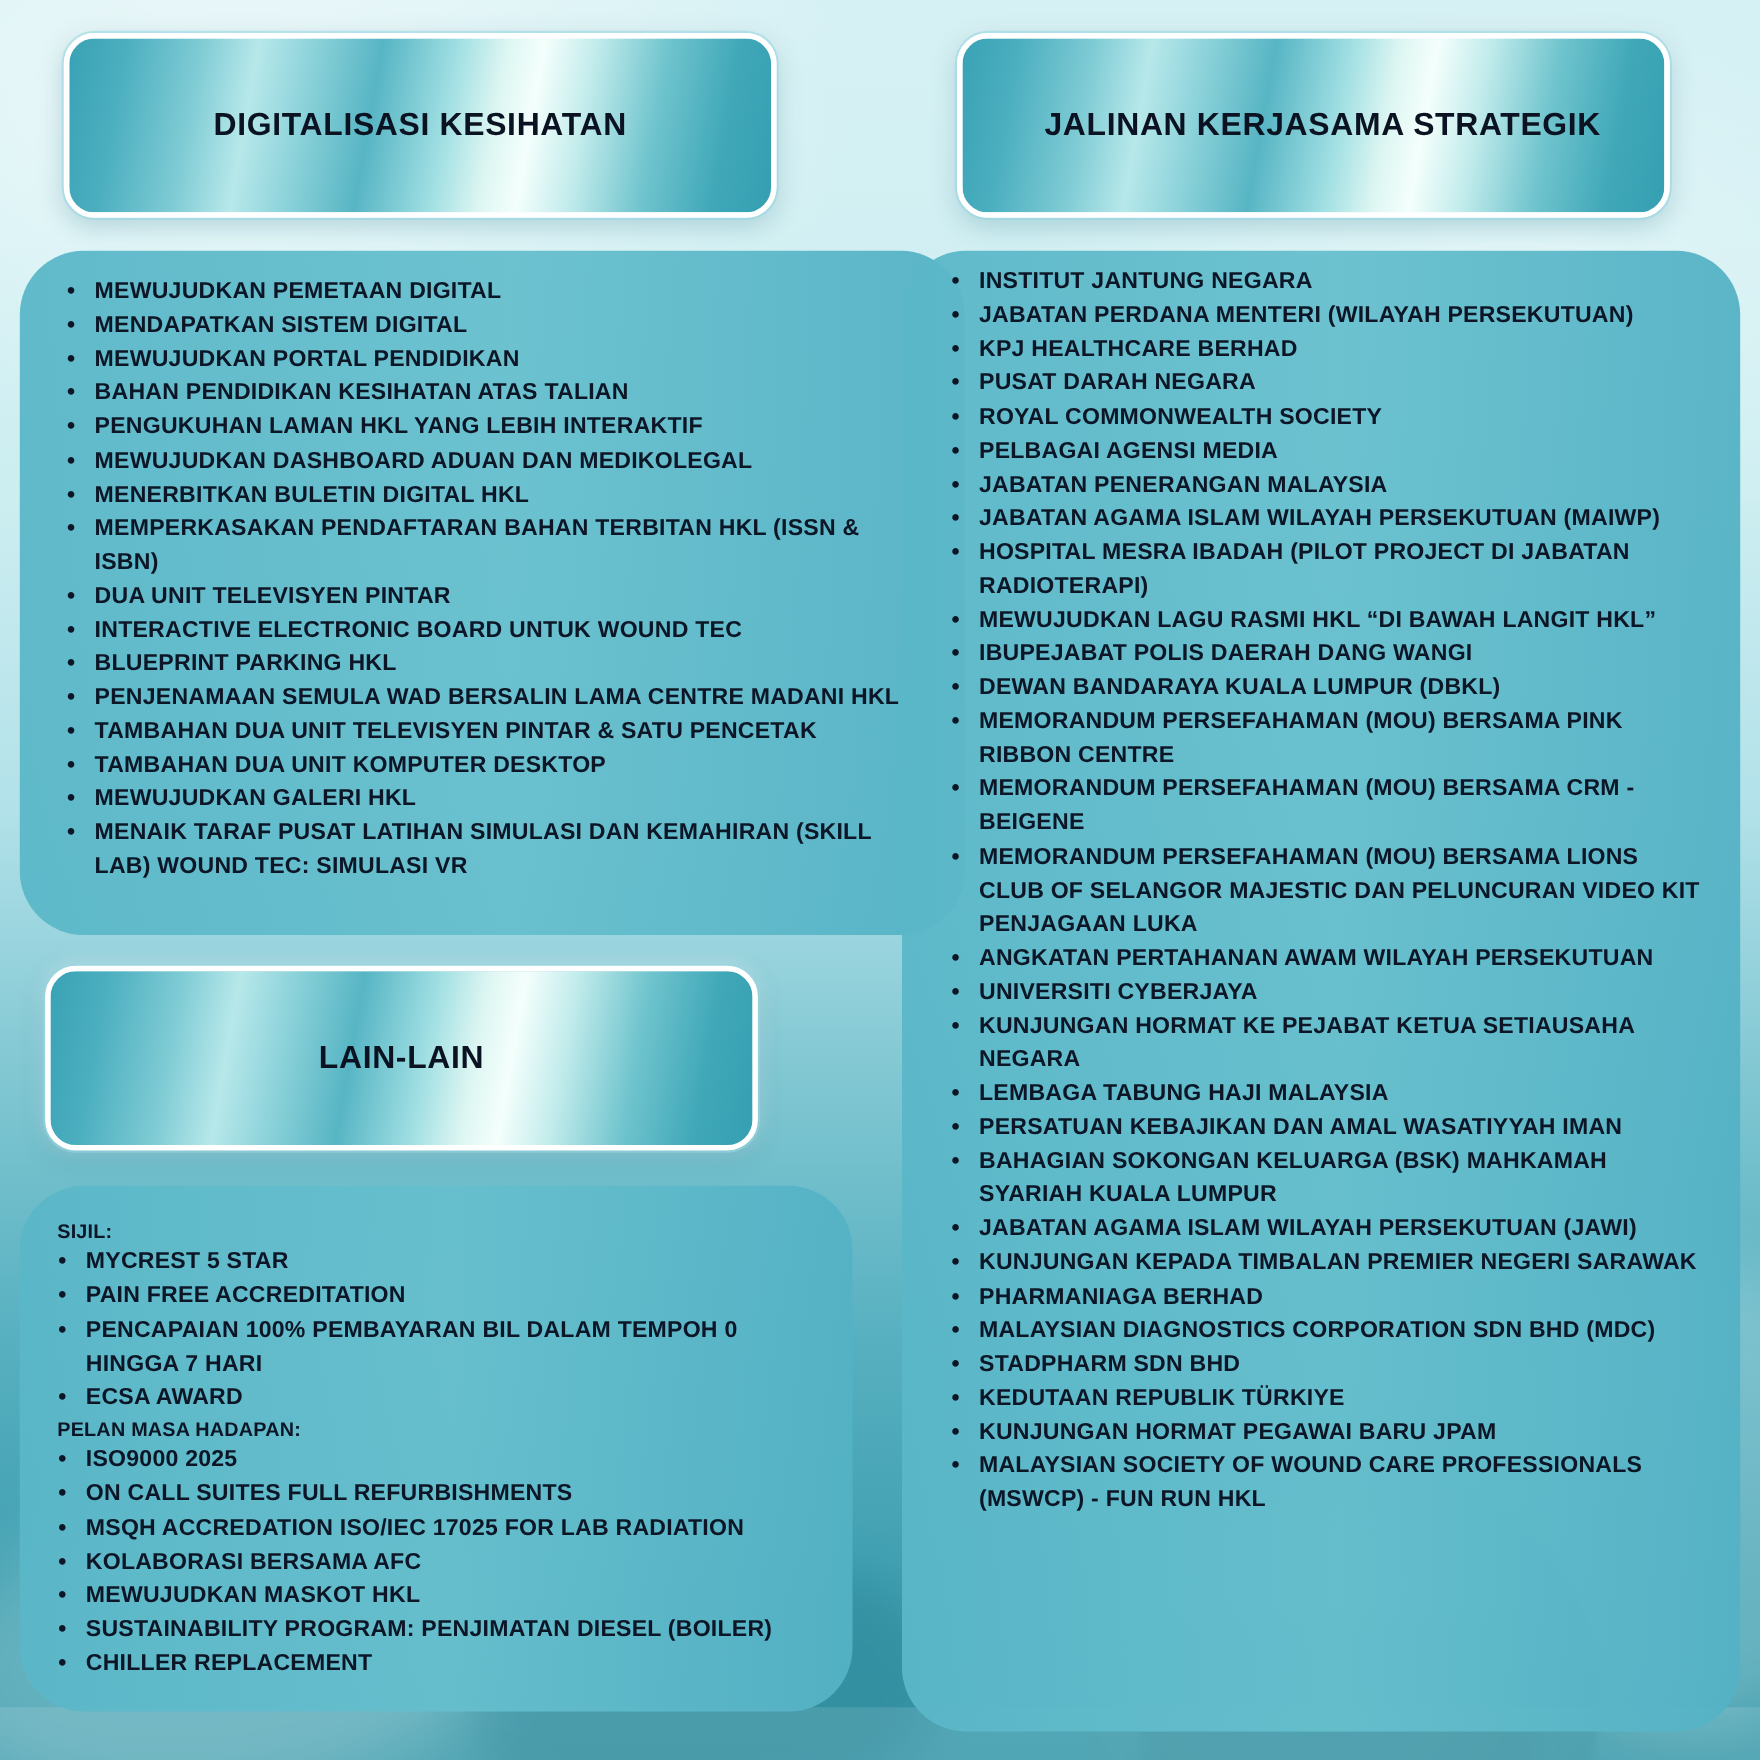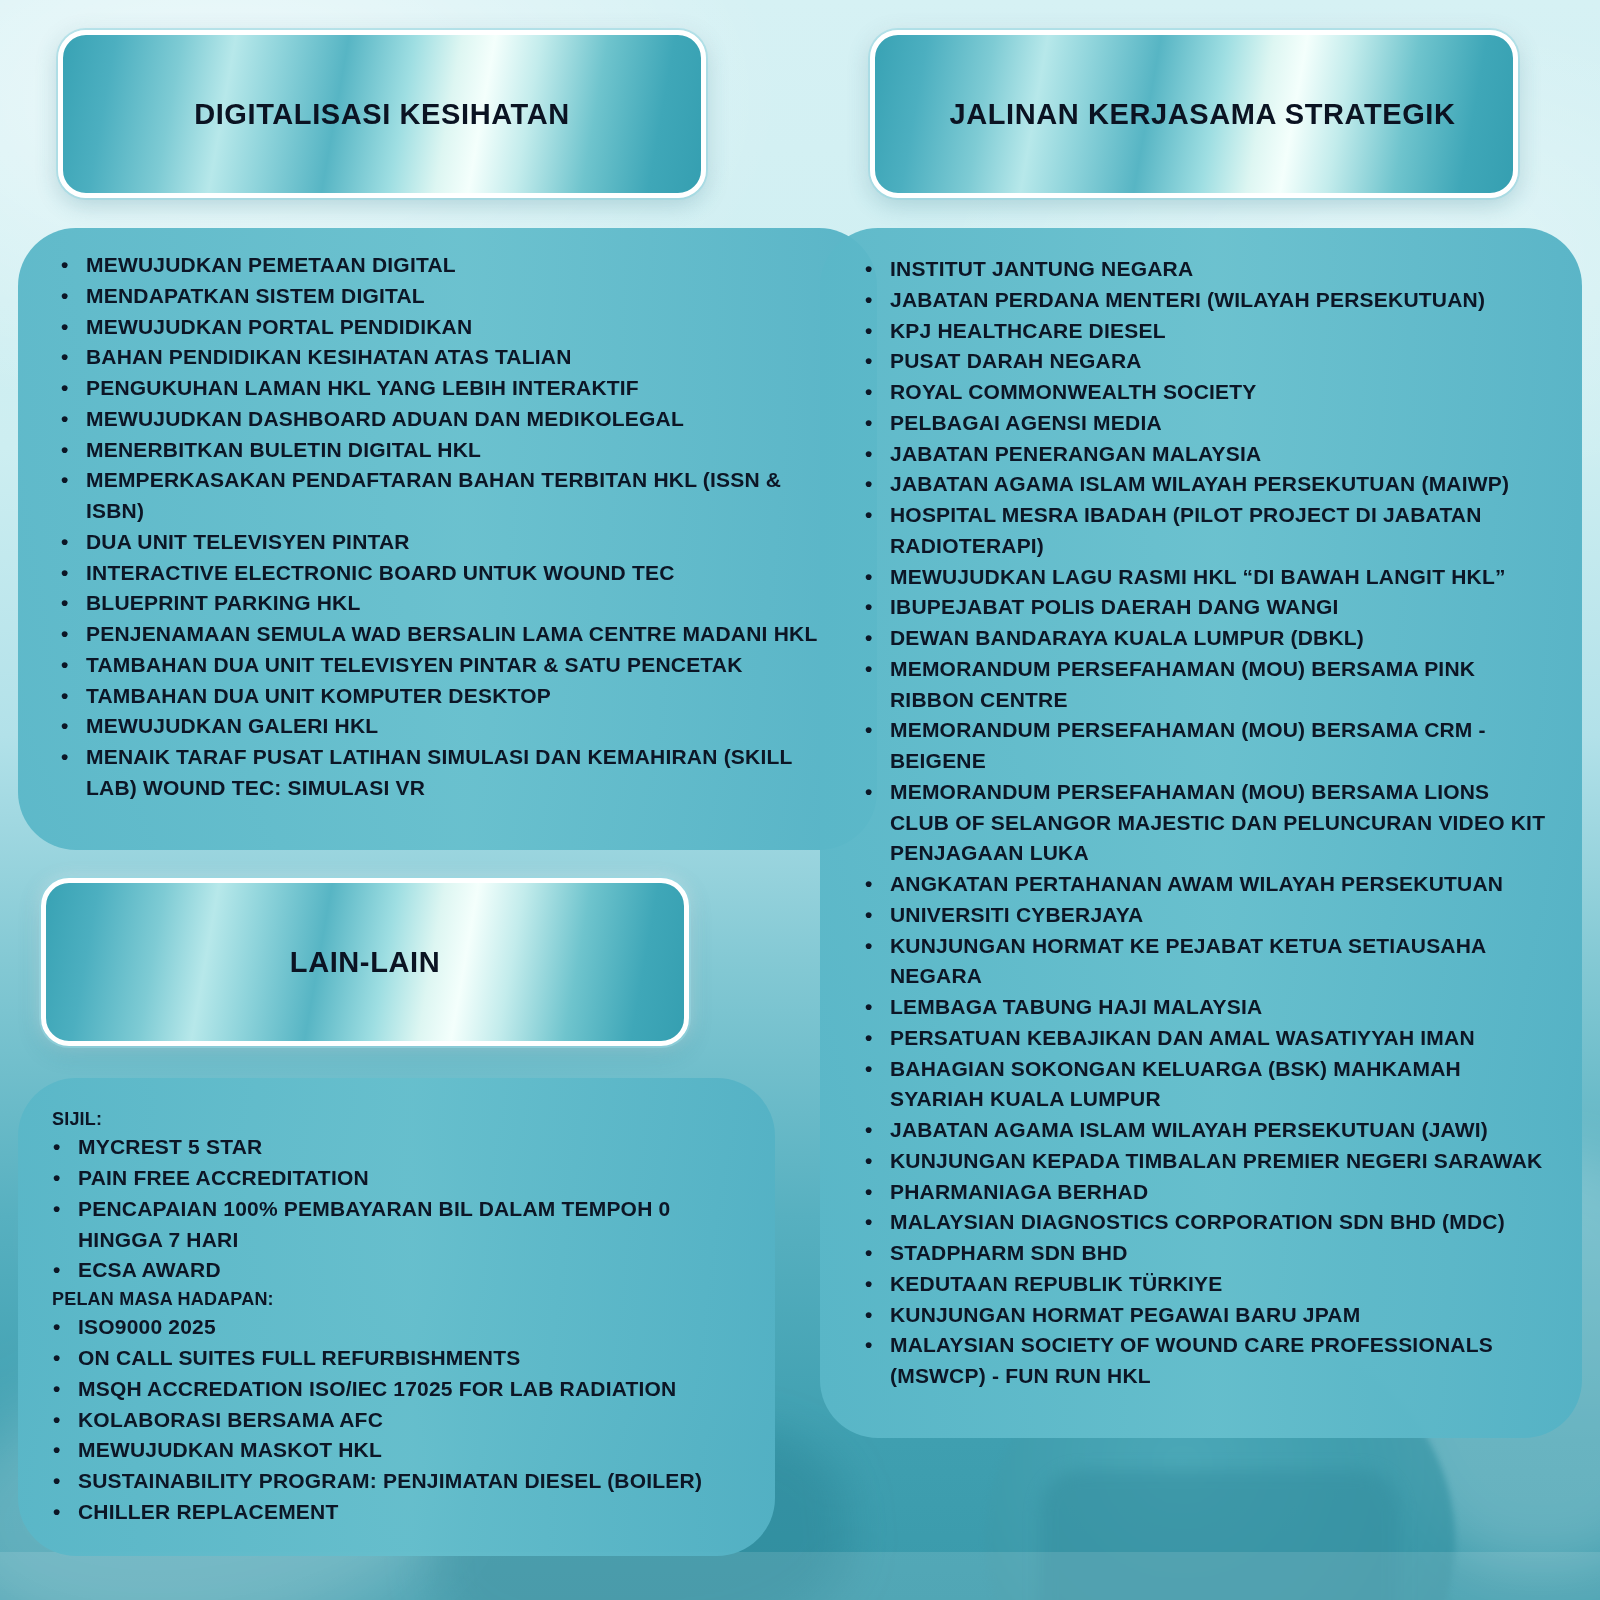--- a/index.html
+++ b/index.html
@@ -45,21 +45,21 @@
   .h-left1{left:58px;top:30px;}
   .h-right{left:870px;top:30px;padding-left:17px;}
   .h-left2{left:41px;top:878px;}
   
   .panel{
     position:absolute;z-index:1;border-radius:58px;box-sizing:border-box;
     background:linear-gradient(90deg, rgba(90,183,200,0.95) 0%, rgba(102,191,205,0.95) 52%, rgba(84,178,197,0.95) 100%);
   }
   .p-left1{left:18px;top:228px;width:859px;height:622px;padding:22px 35px 0 42px;}
   .p-left2{left:18px;top:1078px;width:757px;height:478px;padding:28px 40px 0 34px;}
-  .p-right{left:820px;top:228px;width:762px;height:1210px;padding:26px 36px 0 44px;}
+  .p-right{left:820px;top:228px;width:762px;height:1346px;padding:13px 36px 0 44px;}
   
   ul.blist{list-style:none;margin:0;padding:0;}
   ul.blist li{
     position:relative;padding-left:26px;
     font-size:21px;font-weight:700;line-height:1.465;letter-spacing:0.2px;
     color:#0c1626;
   }
   ul.blist li::before{
     content:"\2022";position:absolute;left:1px;top:0;
     color:#0c1626;font-size:21px;
@@ -131,21 +131,21 @@
 </div>
 
 <div class="header-box h-right">
   <h2>JALINAN KERJASAMA STRATEGIK</h2>
 </div>
 
 <div class="panel p-right">
   <ul class="blist">
       <li>INSTITUT JANTUNG NEGARA</li>
       <li>JABATAN PERDANA MENTERI (WILAYAH PERSEKUTUAN)</li>
-      <li>KPJ HEALTHCARE DIESEL</li>
+      <li>KPJ HEALTHCARE BERHAD</li>
       <li>PUSAT DARAH NEGARA</li>
       <li>ROYAL COMMONWEALTH SOCIETY</li>
       <li>PELBAGAI AGENSI MEDIA</li>
       <li>JABATAN PENERANGAN MALAYSIA</li>
       <li>JABATAN AGAMA ISLAM WILAYAH PERSEKUTUAN (MAIWP)</li>
       <li>HOSPITAL MESRA IBADAH (PILOT PROJECT DI JABATAN RADIOTERAPI)</li>
       <li>MEWUJUDKAN LAGU RASMI HKL “DI BAWAH LANGIT HKL”</li>
       <li>IBUPEJABAT POLIS DAERAH DANG WANGI</li>
       <li>DEWAN BANDARAYA KUALA LUMPUR (DBKL)</li>
       <li>MEMORANDUM PERSEFAHAMAN (MOU) BERSAMA PINK RIBBON CENTRE</li>

